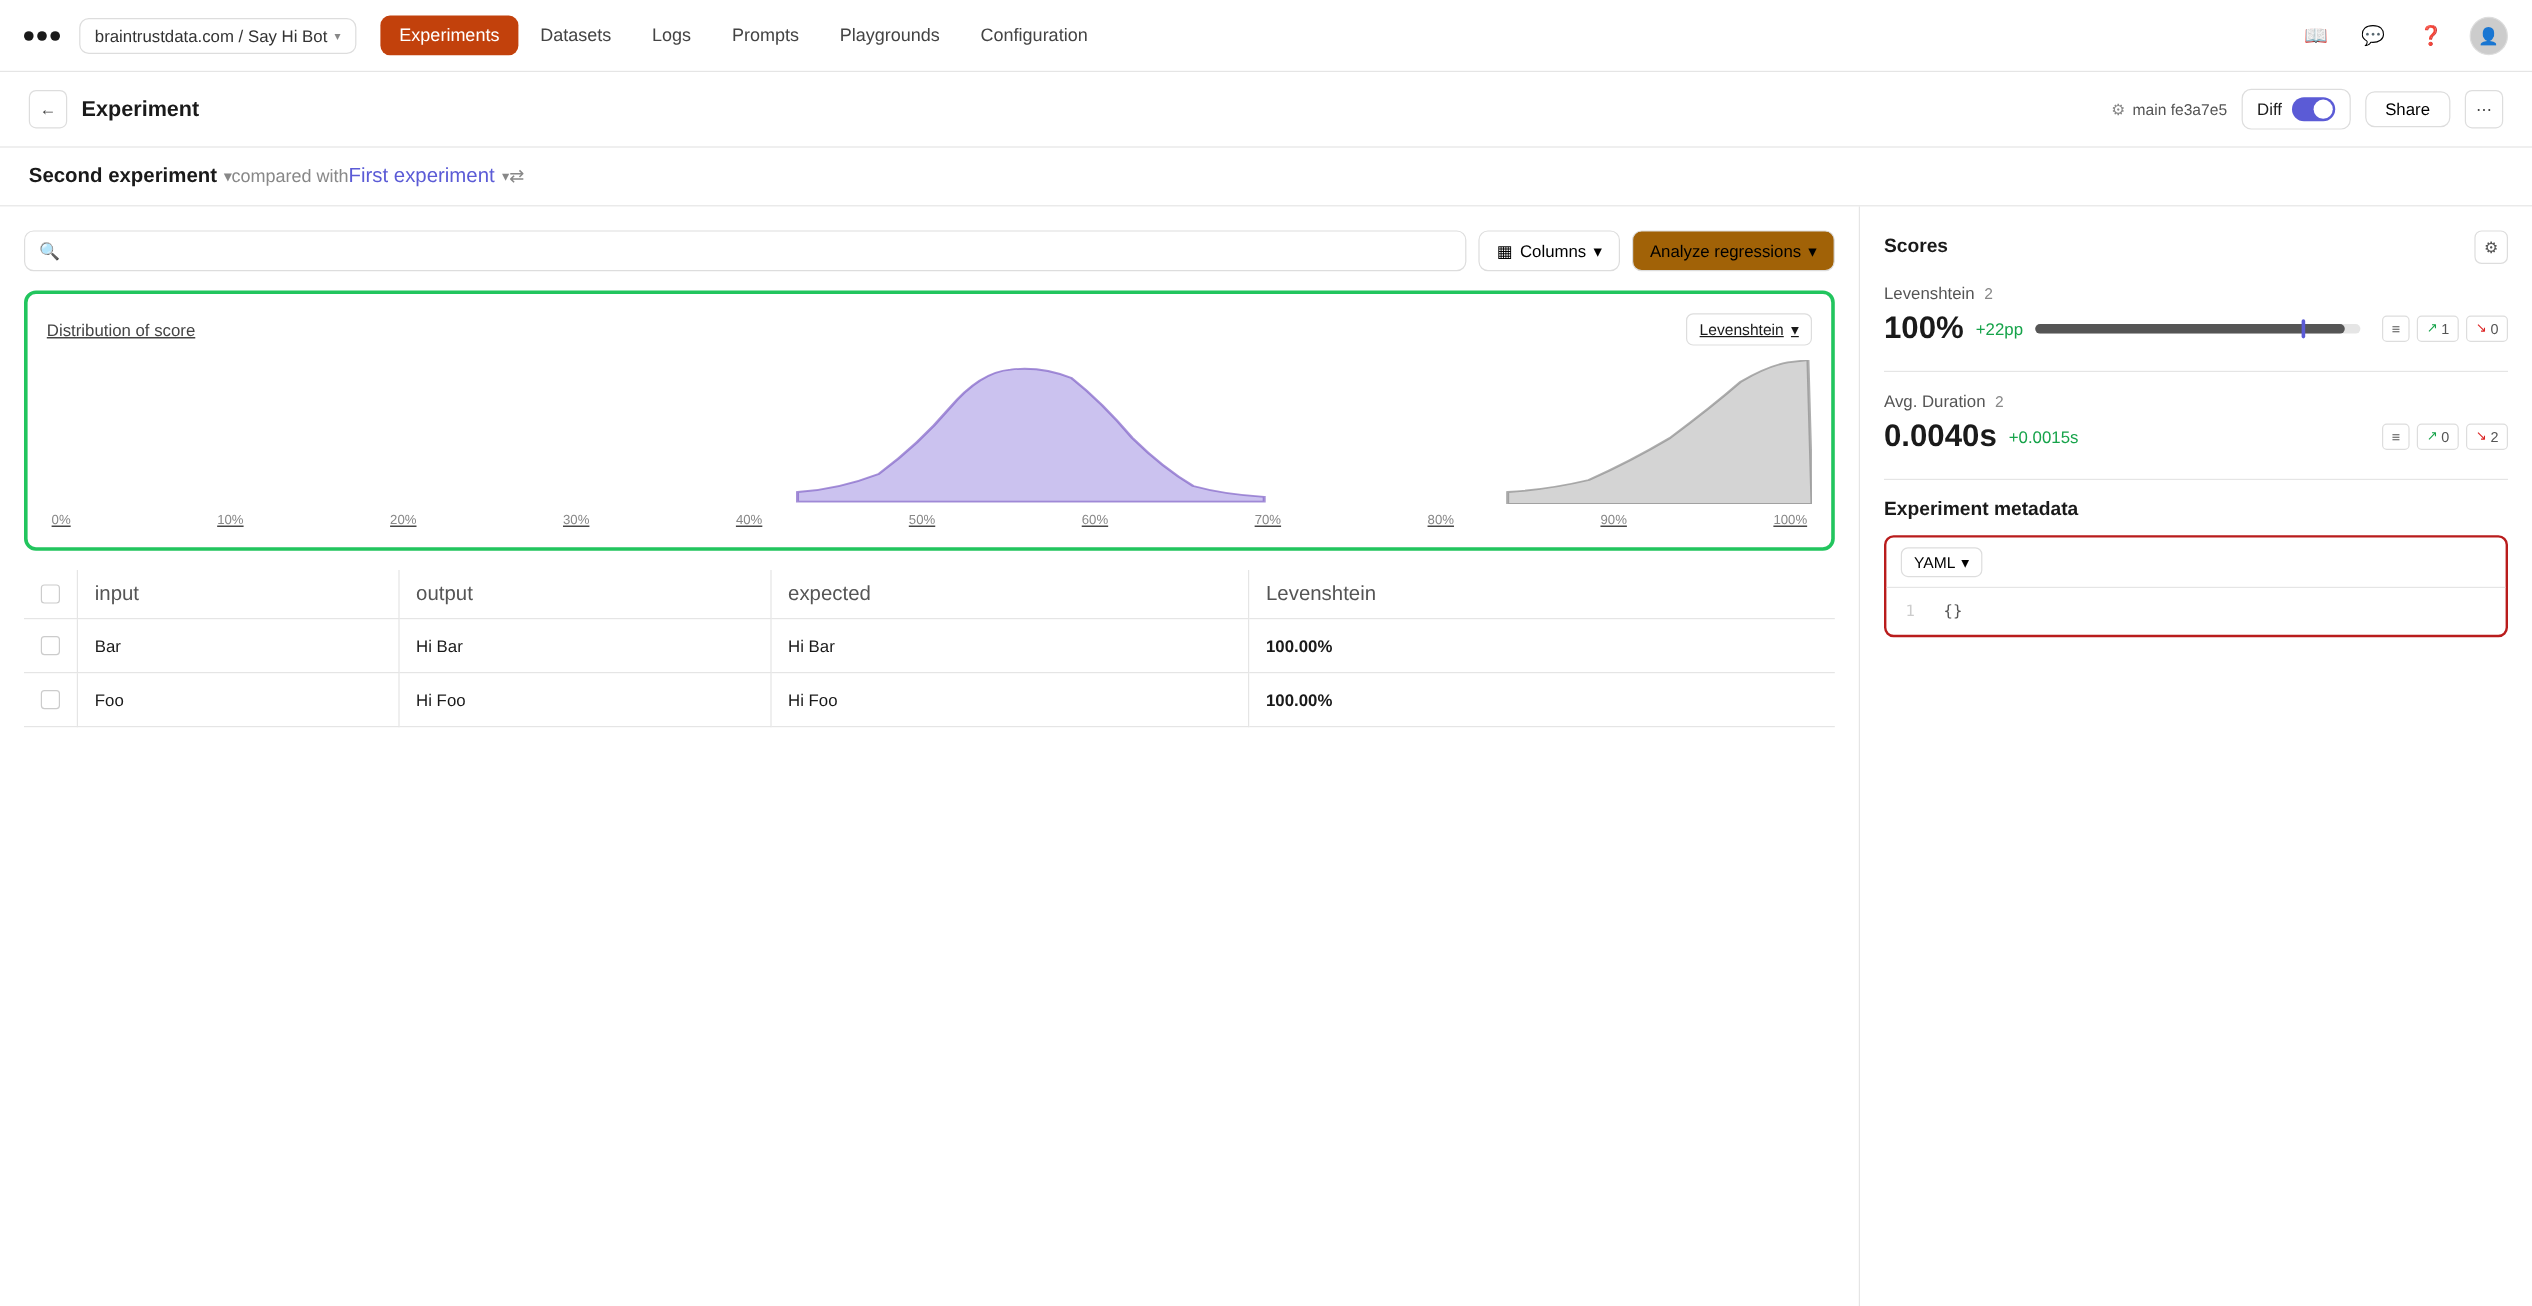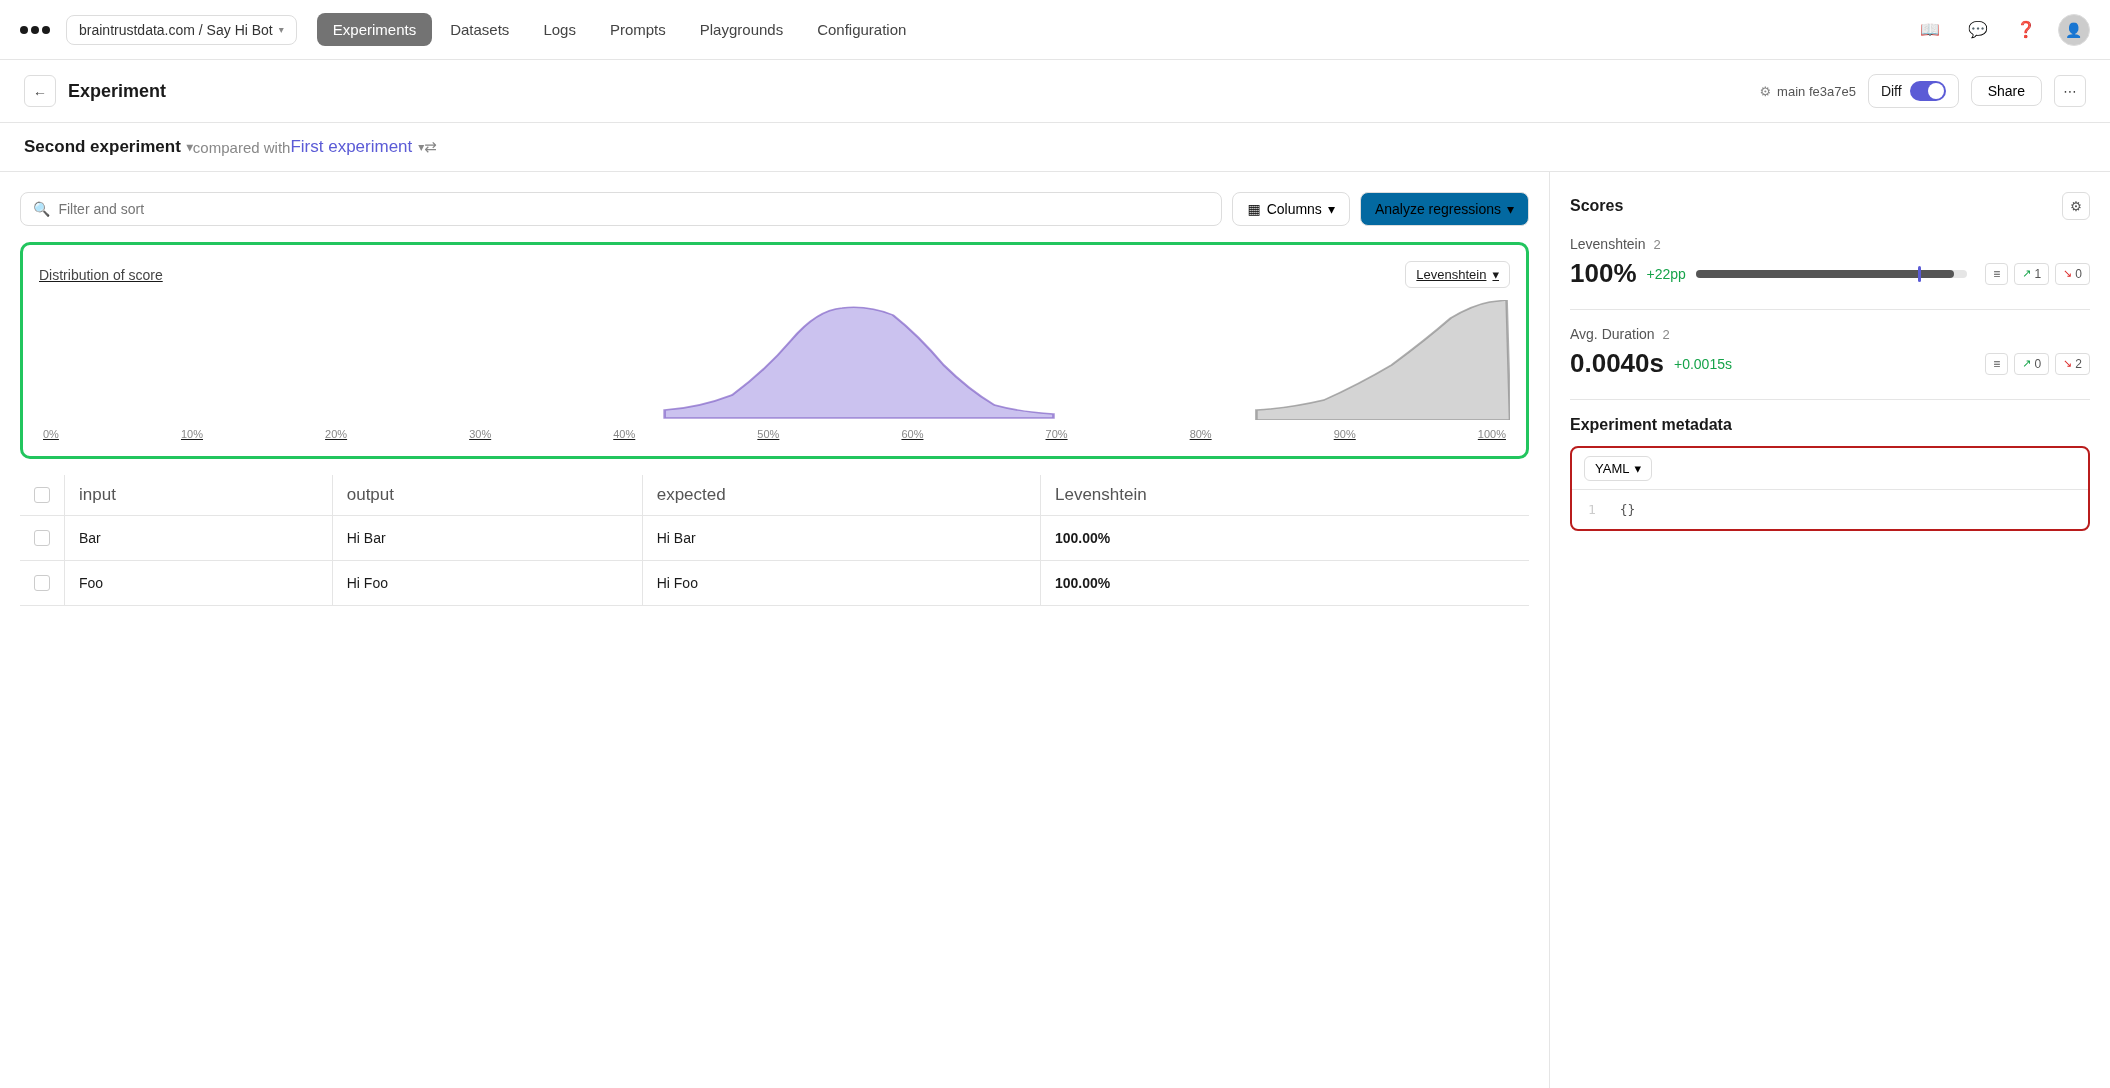--- a/index.html
+++ b/index.html
@@ -17,21 +17,21 @@
       display: flex; align-items: center; gap: 6px;
       border: 1px solid #ddd; border-radius: 8px; padding: 6px 12px;
       cursor: pointer; font-size: 14px; color: #333;
     }
     .nav-breadcrumb .chevron { color: #888; font-size: 10px; }
     .nav-links { display: flex; align-items: center; gap: 2px; margin-left: 12px; }
     .nav-link {
       padding: 8px 16px; border-radius: 6px; cursor: pointer;
       font-size: 15px; color: #444; text-decoration: none;
     }
-    .nav-link.active { background: #737373; color: #fff; border-radius: 8px; }
+    .nav-link.active { background: #c2410c; color: #fff; border-radius: 8px; }
     .nav-right { margin-left: auto; display: flex; align-items: center; gap: 16px; }
     .nav-icon-btn {
       width: 32px; height: 32px; border-radius: 50%; border: none;
       background: none; cursor: pointer; display: flex; align-items: center;
       justify-content: center; color: #555; font-size: 16px;
     }
     .nav-avatar {
       width: 32px; height: 32px; border-radius: 50%;
       background: #ccc; display: flex; align-items: center;
       justify-content: center; color: #777; font-size: 14px;
@@ -110,21 +110,21 @@
       gap: 8px; color: #888;
     }
     .columns-btn {
       border: 1px solid #ddd; border-radius: 8px; padding: 8px 14px;
       cursor: pointer; font-size: 14px; display: flex; align-items: center;
       gap: 6px; background: #fff;
     }
     .analyze-btn {
       border: 1px solid #ddd; border-radius: 8px; padding: 8px 14px;
       cursor: pointer; font-size: 14px; display: flex; align-items: center;
-      gap: 6px; background: #0369a1;
+      gap: 6px; background: #a16207;
     }
 
     
     .chart-card {
       border: 3px solid #22c55e; border-radius: 10px; padding: 16px;
       margin-bottom: 16px;
       text-decoration: underline;
     }
     .chart-header {
       display: flex; align-items: center; justify-content: space-between;
@@ -288,21 +288,20 @@
   <span class="swap-icon">⇄</span>
 </div>
 
 <div class="main-content">
 
   <div class="left-panel">
 
     <div class="filter-bar">
       <div class="filter-input">
         <span>🔍</span>
-        <input type="text" style="border: none; outline: none; flex: 1 1 0%; font-size: 14px; color: rgb(136, 136, 136); background: transparent;" placeholder="Filter and sort">
       </div>
       <button class="columns-btn">
         <span>▦</span>
         <span>Columns</span>
         <span>▾</span>
       </button>
       <button class="analyze-btn">
         <span>Analyze regressions</span>
         <span>▾</span>
       </button>

